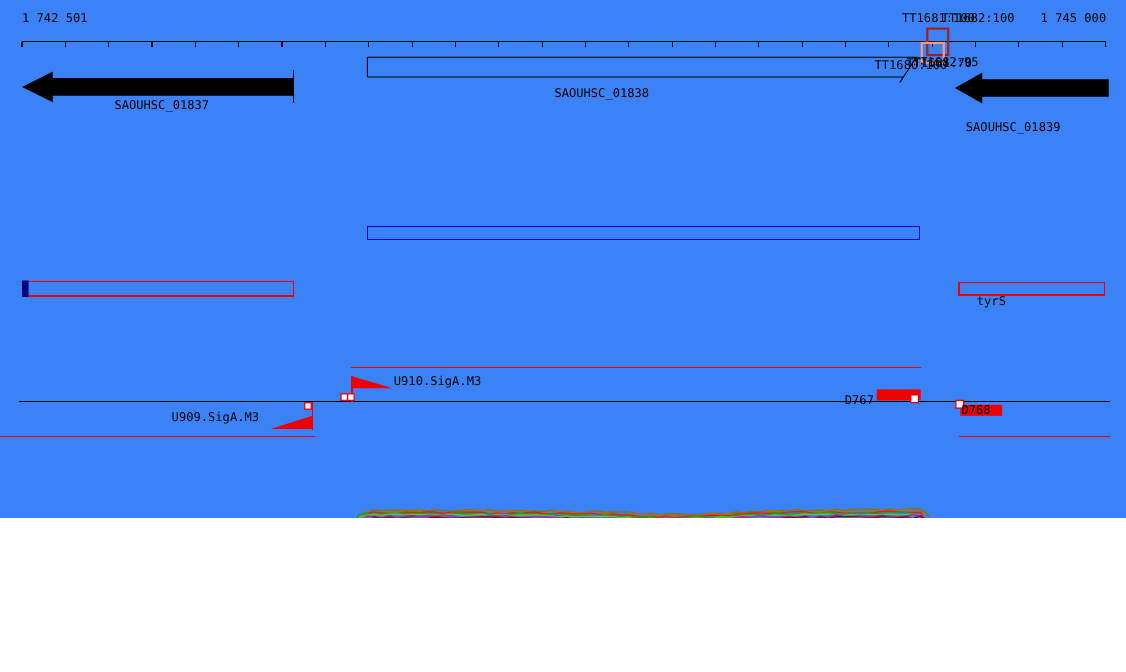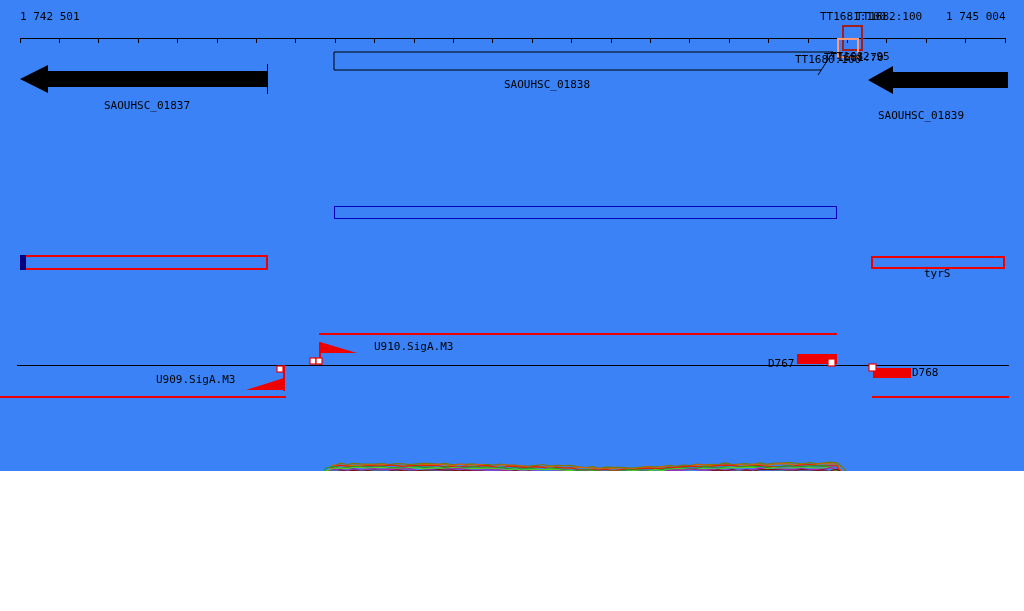--- a/index.html
+++ b/index.html
@@ -134,30 +134,30 @@
         <polyline points="18,566.9 25,565.5 32,565.4 39,566.0 46,565.8 53,565.2 60,567.0 67,565.1 74,565.1 81,566.4 88,565.9 95,566.1 102,566.9 109,565.9 116,566.1 123,565.4 130,566.8 137,565.9 144,565.1 151,565.3 158,565.9 165,565.5 172,565.7 179,566.8 186,565.9 193,567.0 200,565.3 207,566.6 214,566.7 221,566.4 228,567.0 235,565.3 242,567.0 249,566.9 256,566.2 263,571.7 270,575.4 277,580.1 284,585.7 291,586.7 298,586.9 305,586.2 312,585.8 319,586.4 326,586.7 333,585.8 340,586.1 347,587.3 354,586.8 361,586.6 368,586.2 375,586.1 382,585.7 389,587.0 396,586.2 403,586.0 410,586.6 417,586.3 424,586.0 431,585.8 438,585.6 445,585.6 452,585.2 459,586.8 466,585.3 473,586.5 480,585.2 487,587.1 494,585.7 501,586.6 508,587.0 515,585.4 522,586.0 529,585.6 536,586.7 543,586.1 550,585.8 557,587.2 564,586.7 571,585.9 578,586.8 585,587.1 592,586.1 599,586.6 606,586.9 613,587.5 620,586.9 627,587.2 634,587.1 641,586.9 648,587.2 655,586.1 662,587.1 669,586.0 676,586.9 683,585.8 690,585.9 697,587.3 704,587.4 711,587.5 718,587.0 725,587.0 732,587.0 739,586.3 746,586.7 753,585.8 760,587.3 767,583.4 774,580.3 781,580.1 788,579.1 795,580.1 802,579.1 809,580.0 816,579.2 823,579.2 830,580.3 837,584.5 844,587.5 851,590.4 858,591.1 865,590.8 872,583.5 879,580.7 886,581.0 893,580.4 900,581.3 907,579.3 914,578.1 921,577.8 928,577.6 935,576.9 942,577.6 949,576.4 956,577.4 963,576.9 970,577.2 977,578.5 984,577.7 991,578.2 998,577.7 1005,578.0 1012,578.5 1019,579.0 " fill="none" stroke="#1a5a4a" stroke-width="1.2"></polyline>
         <polyline points="18,567.7 25,567.6 32,568.0 39,567.1 46,567.4 53,566.7 60,568.0 67,567.8 74,568.0 81,567.4 88,567.4 95,567.7 102,567.0 109,567.1 116,567.9 123,567.8 130,567.4 137,567.0 144,568.3 151,567.9 158,566.6 165,566.5 172,567.6 179,566.4 186,566.6 193,567.4 200,567.0 207,567.2 214,566.5 221,567.9 228,567.4 235,567.8 242,567.1 249,567.1 256,567.2 263,570.3 270,575.2 277,579.4 284,585.3 291,586.7 298,587.7 305,587.0 312,587.7 319,586.9 326,587.6 333,586.3 340,586.5 347,587.8 354,587.2 361,587.1 368,586.4 375,587.3 382,586.5 389,588.1 396,587.5 403,587.0 410,587.3 417,586.1 424,586.1 431,586.0 438,587.8 445,587.7 452,586.6 459,587.2 466,587.0 473,587.7 480,586.1 487,587.5 494,587.6 501,587.5 508,587.1 515,586.4 522,587.5 529,586.7 536,585.9 543,586.9 550,587.4 557,586.2 564,587.8 571,588.1 578,587.1 585,587.6 592,587.6 599,587.4 606,587.8 613,588.3 620,587.5 627,587.0 634,586.6 641,586.7 648,586.9 655,587.2 662,587.6 669,588.0 676,587.7 683,586.4 690,587.0 697,588.1 704,588.2 711,587.0 718,587.3 725,586.6 732,586.7 739,586.7 746,588.2 753,587.3 760,586.4 767,584.9 774,581.5 781,580.9 788,579.4 795,580.1 802,580.7 809,580.5 816,579.5 823,580.0 830,580.1 837,583.3 844,586.7 851,591.8 858,591.4 865,591.7 872,586.4 879,581.3 886,581.3 893,580.7 900,581.7 907,581.6 914,579.3 921,577.6 928,578.6 935,579.5 942,578.0 949,578.9 956,579.8 963,579.1 970,579.4 977,578.3 984,579.4 991,580.1 998,579.9 1005,579.9 1012,579.9 1019,579.2 " fill="none" stroke="#8a3322" stroke-width="1.2"></polyline>
         <polyline points="18,569.3 25,568.9 32,569.0 39,568.9 46,568.4 53,568.1 60,568.6 67,568.6 74,569.1 81,568.6 88,569.4 95,568.7 102,569.1 109,567.8 116,568.1 123,568.4 130,569.3 137,568.2 144,568.1 151,569.1 158,568.2 165,568.4 172,569.0 179,567.6 186,569.2 193,568.5 200,569.4 207,568.5 214,568.3 221,567.6 228,567.6 235,568.3 242,569.0 249,569.2 256,570.9 263,575.4 270,580.1 277,584.4 284,587.5 291,588.1 298,586.9 305,587.1 312,587.8 319,587.3 326,586.9 333,587.3 340,587.8 347,588.7 354,588.8 361,587.1 368,587.6 375,586.9 382,588.4 389,586.7 396,588.2 403,588.2 410,587.5 417,587.2 424,588.5 431,587.1 438,587.6 445,586.6 452,588.1 459,588.2 466,587.7 473,588.4 480,587.3 487,587.6 494,588.5 501,586.8 508,587.5 515,587.4 522,588.1 529,587.4 536,586.6 543,588.1 550,588.0 557,587.7 564,587.7 571,587.7 578,586.9 585,587.8 592,587.9 599,588.7 606,588.8 613,586.9 620,588.0 627,588.9 634,588.8 641,587.5 648,588.0 655,588.1 662,588.7 669,587.7 676,588.5 683,587.5 690,588.7 697,588.6 704,588.6 711,588.8 718,587.0 725,588.3 732,586.9 739,587.7 746,587.0 753,587.9 760,587.3 767,583.1 774,581.2 781,581.4 788,581.0 795,580.6 802,580.7 809,579.9 816,580.3 823,580.2 830,582.5 837,587.6 844,591.4 851,591.9 858,592.3 865,589.3 872,583.1 879,581.4 886,581.0 893,582.4 900,581.7 907,581.9 914,580.5 921,580.0 928,580.2 935,580.3 942,579.5 949,580.3 956,580.8 963,580.2 970,581.5 977,581.3 984,581.6 991,581.0 998,581.4 1005,582.1 1012,581.3 1019,580.8 " fill="none" stroke="#66701a" stroke-width="1.2"></polyline>
         <polyline points="18,570.0 25,570.3 32,569.2 39,569.9 46,569.3 53,569.2 60,569.1 67,569.0 74,568.9 81,569.1 88,569.9 95,569.8 102,570.4 109,569.6 116,568.8 123,569.0 130,570.0 137,570.0 144,569.1 151,569.8 158,569.2 165,569.6 172,569.6 179,570.7 186,569.5 193,570.6 200,569.2 207,570.0 214,570.3 221,568.8 228,569.1 235,570.2 242,569.4 249,573.2 256,577.0 263,581.7 270,586.0 277,588.5 284,588.0 291,587.5 298,588.9 305,587.5 312,587.9 319,587.9 326,588.4 333,589.1 340,588.6 347,588.4 354,587.7 361,588.9 368,588.2 375,588.4 382,588.5 389,588.9 396,588.6 403,589.2 410,587.4 417,588.2 424,587.7 431,589.1 438,587.9 445,589.1 452,587.4 459,587.9 466,588.4 473,587.7 480,588.6 487,588.4 494,589.0 501,587.8 508,588.2 515,588.2 522,587.6 529,588.1 536,588.9 543,588.4 550,588.5 557,587.8 564,588.2 571,587.6 578,588.6 585,588.4 592,588.4 599,588.0 606,589.3 613,588.5 620,588.1 627,588.1 634,588.0 641,589.0 648,587.6 655,588.8 662,587.5 669,588.6 676,587.7 683,588.6 690,588.1 697,588.9 704,589.3 711,589.0 718,587.7 725,588.1 732,589.4 739,588.5 746,588.7 753,586.2 760,582.6 767,581.7 774,582.2 781,581.7 788,582.3 795,582.2 802,581.0 809,580.6 816,580.8 823,583.6 830,588.7 837,592.1 844,592.3 851,593.0 858,588.5 865,583.0 872,582.6 879,581.9 886,583.2 893,582.4 900,582.0 907,581.7 914,581.5 921,581.8 928,582.4 935,581.1 942,581.6 949,583.0 956,582.1 963,581.8 970,582.8 977,583.1 984,582.3 991,583.5 998,584.0 1005,583.2 1012,583.7 1019,583.5 " fill="none" stroke="#cc66aa" stroke-width="1.2"></polyline>
         <polyline points="18,571.7 25,570.1 32,571.5 39,571.8 46,571.9 53,570.5 60,570.0 67,570.8 74,570.1 81,571.8 88,571.2 95,570.7 102,570.7 109,571.2 116,570.6 123,570.5 130,570.2 137,571.2 144,570.1 151,571.5 158,571.8 165,570.3 172,571.9 179,571.3 186,571.6 193,570.1 200,571.1 207,571.0 214,571.0 221,571.6 228,571.2 235,570.9 242,570.2 249,571.2 256,571.7 263,574.8 270,579.7 277,583.9 284,586.6 291,588.8 298,589.1 305,588.6 312,589.0 319,589.2 326,589.7 333,589.3 340,589.7 347,588.2 354,590.0 361,589.2 368,588.5 375,589.8 382,588.7 389,589.9 396,589.3 403,588.5 410,589.5 417,589.2 424,588.1 431,589.6 438,588.0 445,589.3 452,588.5 459,589.1 466,588.9 473,588.1 480,588.7 487,589.6 494,588.8 501,589.5 508,588.0 515,589.2 522,589.7 529,589.9 536,589.3 543,588.3 550,588.3 557,589.7 564,588.7 571,588.2 578,589.4 585,588.3 592,588.6 599,589.6 606,589.3 613,589.0 620,588.6 627,588.3 634,588.7 641,589.7 648,588.3 655,588.9 662,589.1 669,589.0 676,588.1 683,589.9 690,589.4 697,588.3 704,588.3 711,588.2 718,588.5 725,589.9 732,589.6 739,588.8 746,588.5 753,589.8 760,589.3 767,585.7 774,582.4 781,581.9 788,583.0 795,581.1 802,581.4 809,582.1 816,582.6 823,582.0 830,582.2 837,586.7 844,589.3 851,593.0 858,592.6 865,593.0 872,588.1 879,582.9 886,582.1 893,583.9 900,583.6 907,582.5 914,582.3 921,583.2 928,582.4 935,584.2 942,583.2 949,582.8 956,583.0 963,584.5 970,584.3 977,584.4 984,584.3 991,583.7 998,584.4 1005,584.5 1012,585.5 1019,584.6 " fill="none" stroke="#7a4400" stroke-width="1.2"></polyline>
         <polyline points="18,567 58,567 66,571 250,571 282,586 1024,586" fill="none" stroke="#7ec8e3" stroke-width="1.2"></polyline>
       </g>
     </svg>
 
   <span class="label" style="left:20px;top:11px">1 742 501</span>
-  <span class="label" style="left:946px;top:11px">1 745 004</span>
+  <span class="label" style="left:946px;top:11px">1 745 000</span>
   <span class="label" style="left:820px;top:11px">TT1681:100</span>
   <span class="label" style="left:856px;top:11px">TT1682:100</span>
   <span class="label" style="left:824px;top:52px">TT1681:70</span>
   <span class="label" style="left:795px;top:54px">TT1680:100</span>
   <span class="label" style="left:830px;top:51px">TT1682:95</span>
 
-  <span class="label" style="left:104px;top:100px">SAOUHSC_01837</span>
+  <span class="label" style="left:104px;top:90px">SAOUHSC_01837</span>
   <span class="label" style="left:504px;top:79px">SAOUHSC_01838</span>
   <span class="label" style="left:878px;top:110px">SAOUHSC_01839</span>
 
-  <span class="label" style="left:924px;top:268px">tyrS</span>
+  <span class="label" style="left:888px;top:268px">tyrS</span>
 
-  <span class="label" style="left:374px;top:341px">U910.SigA.M3</span>
+  <span class="label" style="left:358px;top:341px">U910.SigA.M3</span>
   <span class="label" style="left:156px;top:374px">U909.SigA.M3</span>
   <span class="label" style="left:768px;top:358px">D767</span>
-  <span class="label" style="left:912px;top:367px">D768</span>
+  <span class="label" style="left:874px;top:367px">D768</span>
 </div>
 
 </body></html>

